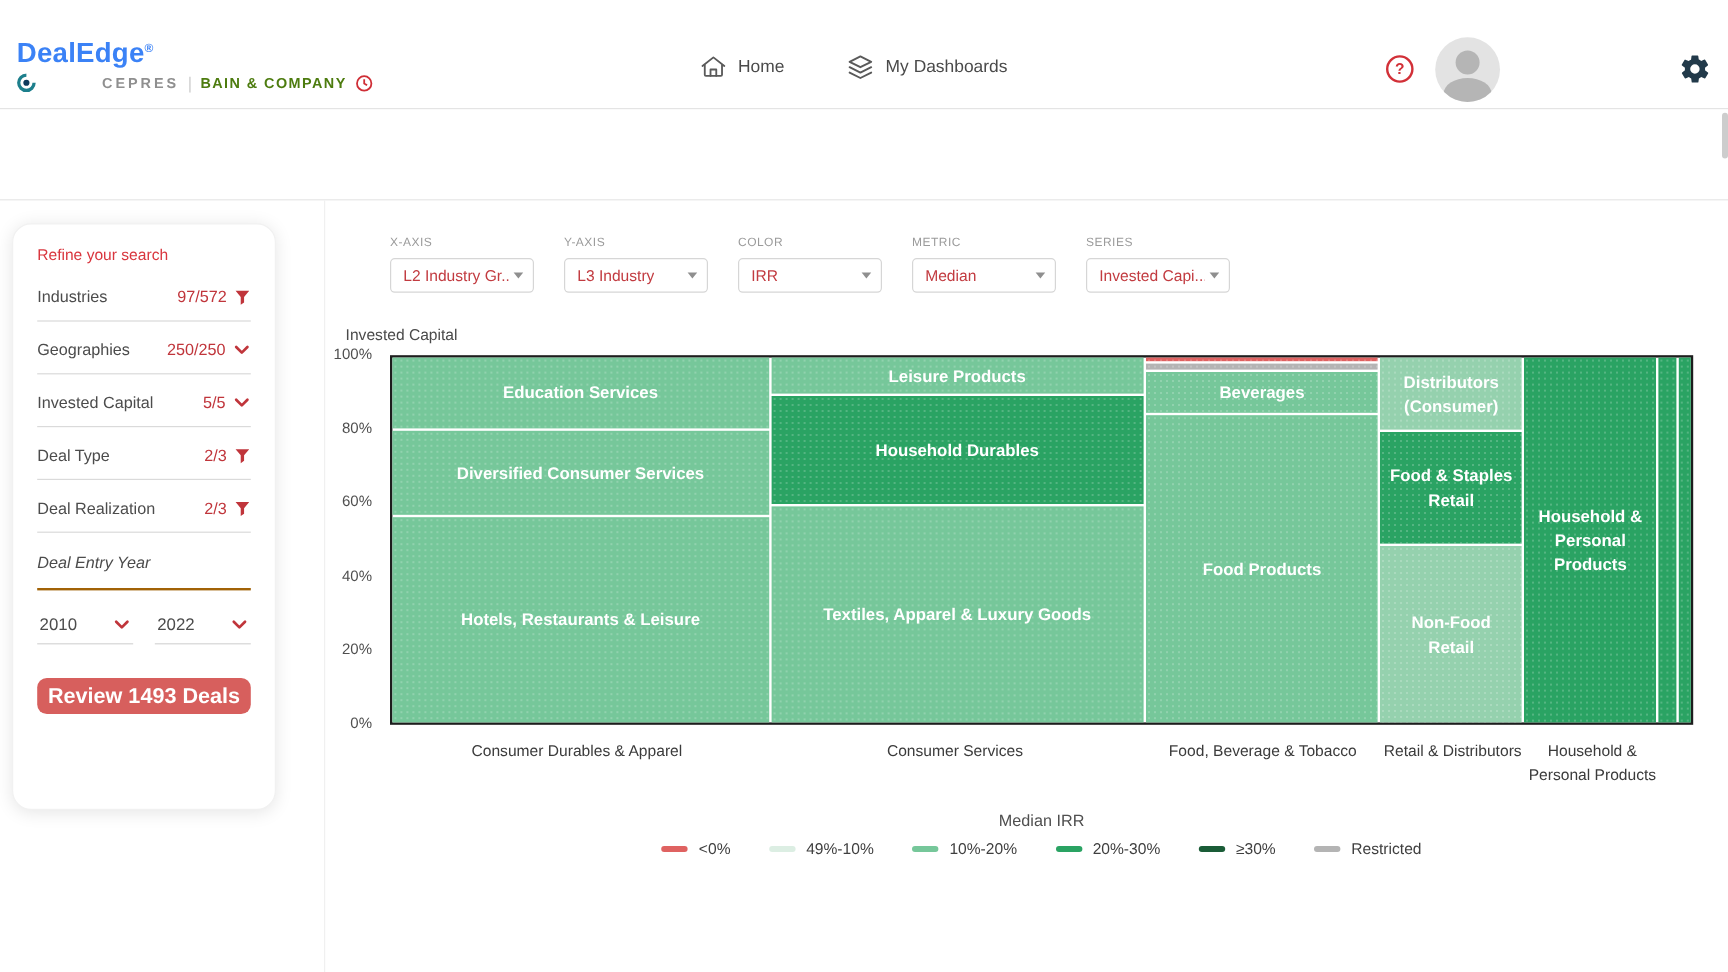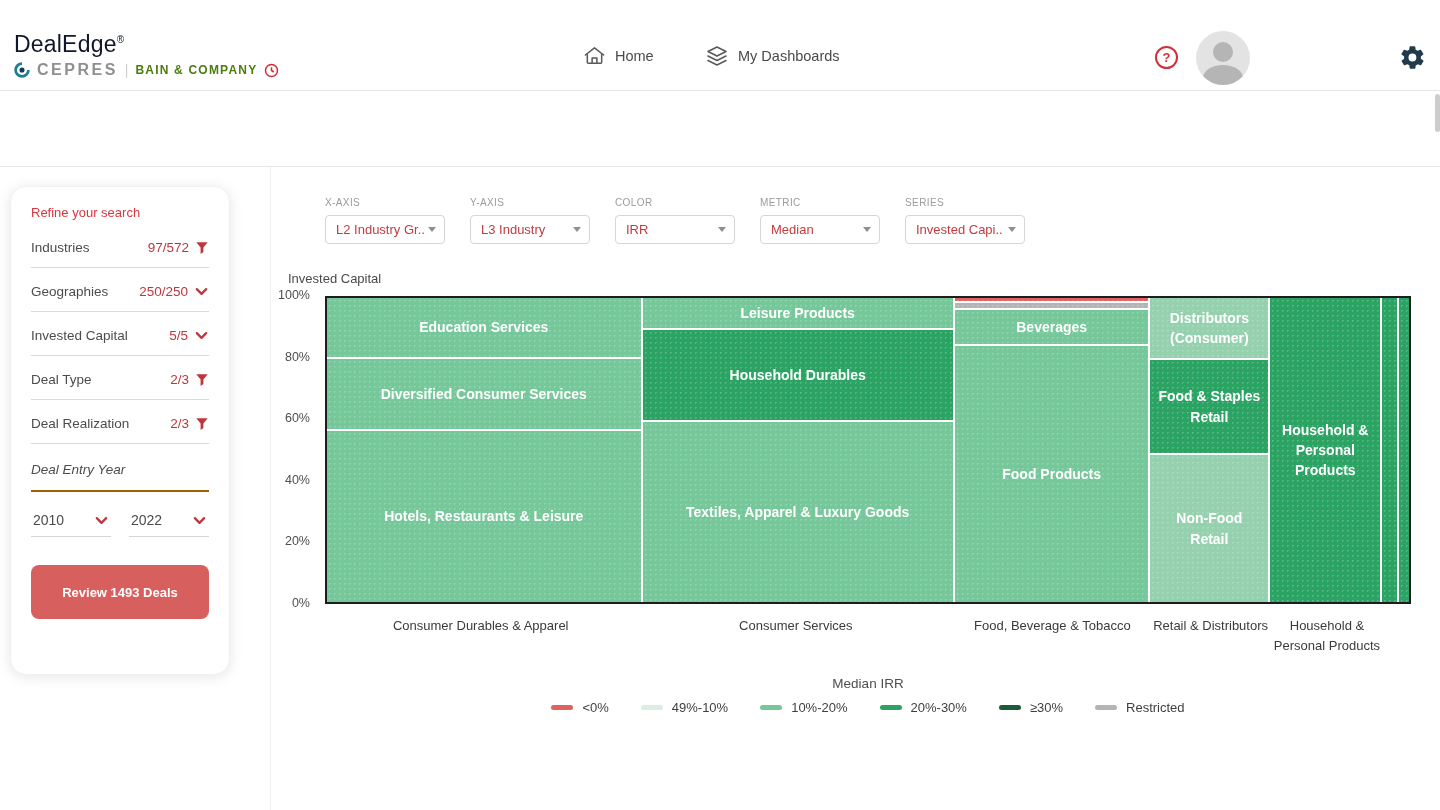--- a/index.html
+++ b/index.html
@@ -3,24 +3,24 @@
 <meta charset="utf-8">
 <style>
   * { margin:0; padding:0; box-sizing:border-box; }
   html,body { background:#fff; }
   body { font-family:"Liberation Sans","DejaVu Sans",sans-serif; color:#3d3d3d; }
   .page { position:relative; width:1440px; height:810px; background:#fff; overflow:hidden; }
 
   
   .header { position:absolute; left:0; top:0; width:1440px; height:91px; background:#fff; border-bottom:1px solid #e4e4e4; }
   .logo { position:absolute; left:14px; top:33px; }
-  .logo-title { font-size:23px; font-weight:400; color:#0f172a; letter-spacing:.2px; line-height:1; }
+  .logo-title { font-size:23px; font-weight:700; color:#3b82f6; letter-spacing:.2px; line-height:1; }
   .logo-reg { font-size:10px; vertical-align:super; }
   .logo-sub { display:flex; align-items:center; gap:7px; margin-top:5px; }
-  .cepres-text { font-size:16px; font-weight:bold; letter-spacing:2.5px; color:#8f8f8f; }
+  .cepres-text { font-size:12px; font-weight:bold; letter-spacing:2.5px; color:#8f8f8f;margin-left:48px; }
   .logo-divider { color:#cfcfcf; font-size:14px; }
   .bain-text { font-size:12px; font-weight:bold; letter-spacing:1.2px; color:#4d7c0f; }
   .nav-item { position:absolute; display:flex; align-items:center; gap:9px; top:44px; cursor:pointer; }
   .nav-label { font-size:14.5px; color:#4a4a4a; }
   .nav-home { left:583px; }
   .nav-dash { left:705px;align-items:center; }
   .help-btn { position:absolute; left:1155px; top:46px; width:23px; height:23px; border:2px solid #d23038; border-radius:50%;
               display:flex; align-items:center; justify-content:center; color:#d23038; font-size:13px; font-weight:bold; cursor:pointer; }
   .avatar { position:absolute; left:1196px; top:31px; width:54px; height:54px; border-radius:50%; background:#e3e3e3; overflow:hidden; cursor:pointer; }
   .avatar .head { position:absolute; left:17px; top:11px; width:20px; height:20px; border-radius:50%; background:#b5b5b5; }
@@ -38,22 +38,22 @@
   .filter-row { display:flex; justify-content:space-between; align-items:center; padding:16px 0 12px; border-bottom:1px solid #dadada; cursor:pointer; }
   .f-label { font-size:13.5px; color:#4c4c4c; }
   .f-right { display:flex; align-items:center; gap:6px; }
   .f-value { font-size:13.5px; color:#c0353b; }
   .f-icon { display:flex; align-items:center; }
   .year-label-row { padding:16px 0 12px; border-bottom:2px solid #a16207;font-style:italic; }
   .year-selects { display:flex; gap:18px; margin-top:16px; }
   .year-select { display:flex; justify-content:space-between; align-items:center; width:81px; padding:4px 2px 8px;
                  border-bottom:1px solid #d5d5d5; cursor:pointer; }
   .year-value { font-size:14px; color:#4c4c4c; }
-  .review-btn { display:block; width:100%; height:54px; margin-top:28px; background:#d75f5d; border:none; border-radius:8px;
-                color:#fff; font-size:13px; font-weight:bold; font-family:inherit; cursor:pointer; }
+  .review-btn { display:block; width:100%; height:30px; margin-top:28px; background:#d75f5d; border:none; border-radius:8px;
+                color:#fff; font-size:18px; font-weight:bold; font-family:inherit; cursor:pointer; }
 
   
   .chart-controls { position:absolute; left:325px; top:197px; display:flex; gap:25px; }
   .c-label { font-size:10px; letter-spacing:.4px; color:#9b9b9b; margin-bottom:7px; }
   .c-select { width:120px; height:29px; border:1px solid #d6d6d6; border-radius:4px; background:#fff;
               display:flex; align-items:center; justify-content:space-between; padding:0 8px 0 10px; cursor:pointer; }
   .c-value { font-size:13px; color:#c23b40; white-space:nowrap; overflow:hidden; text-overflow:clip; }
   .caret { width:0; height:0; border-left:4px solid transparent; border-right:4px solid transparent; border-top:5px solid #8f8f8f; flex:none; margin-left:4px; }
 
   

